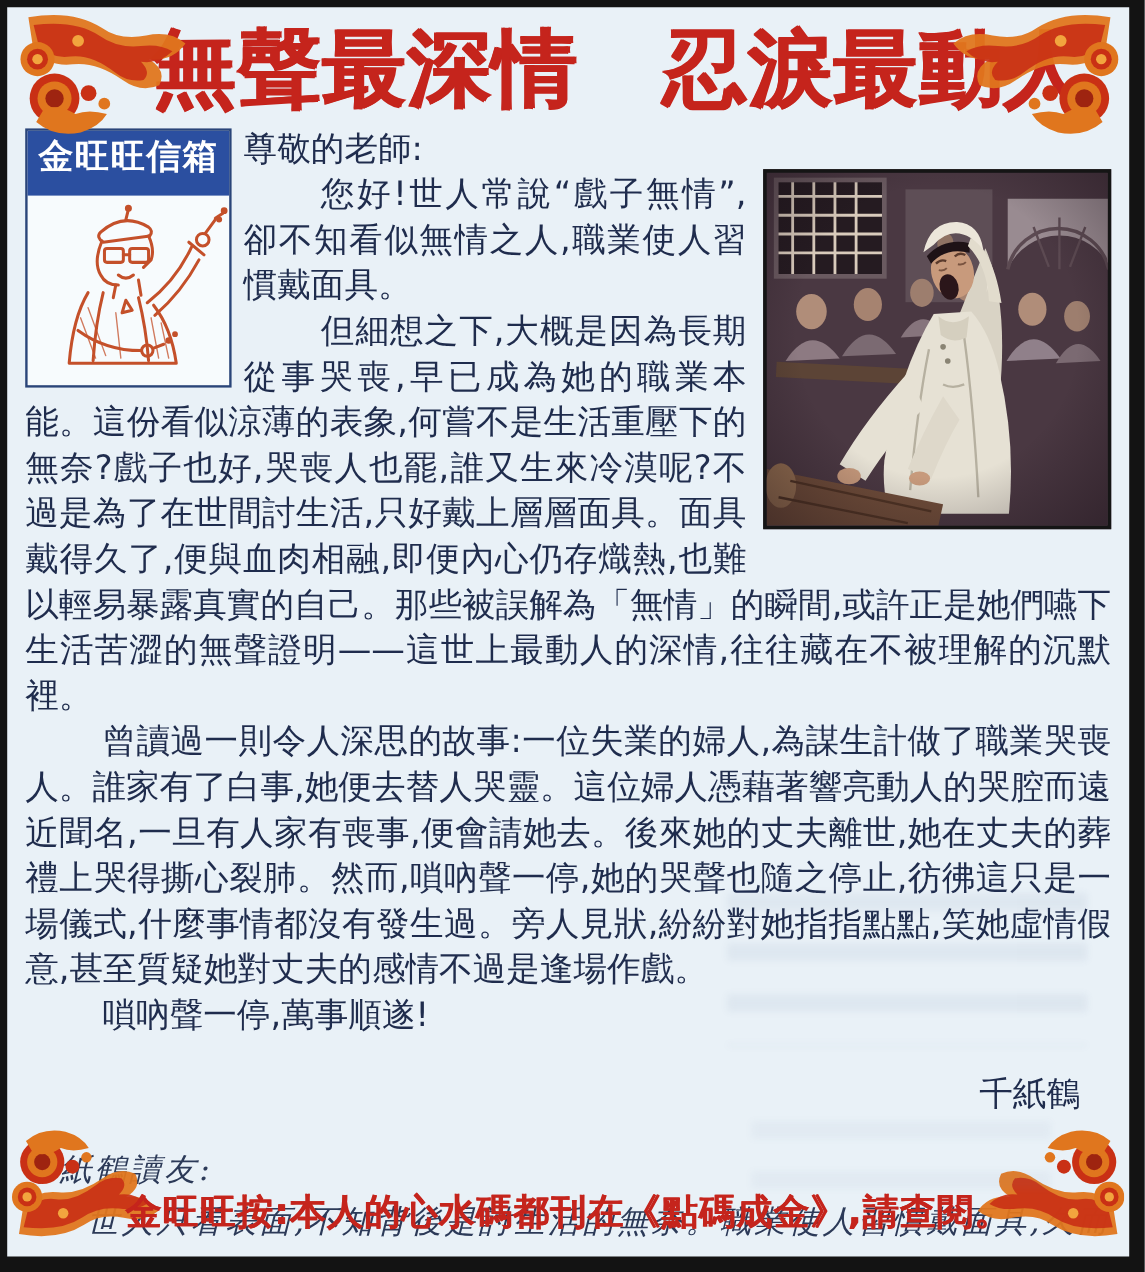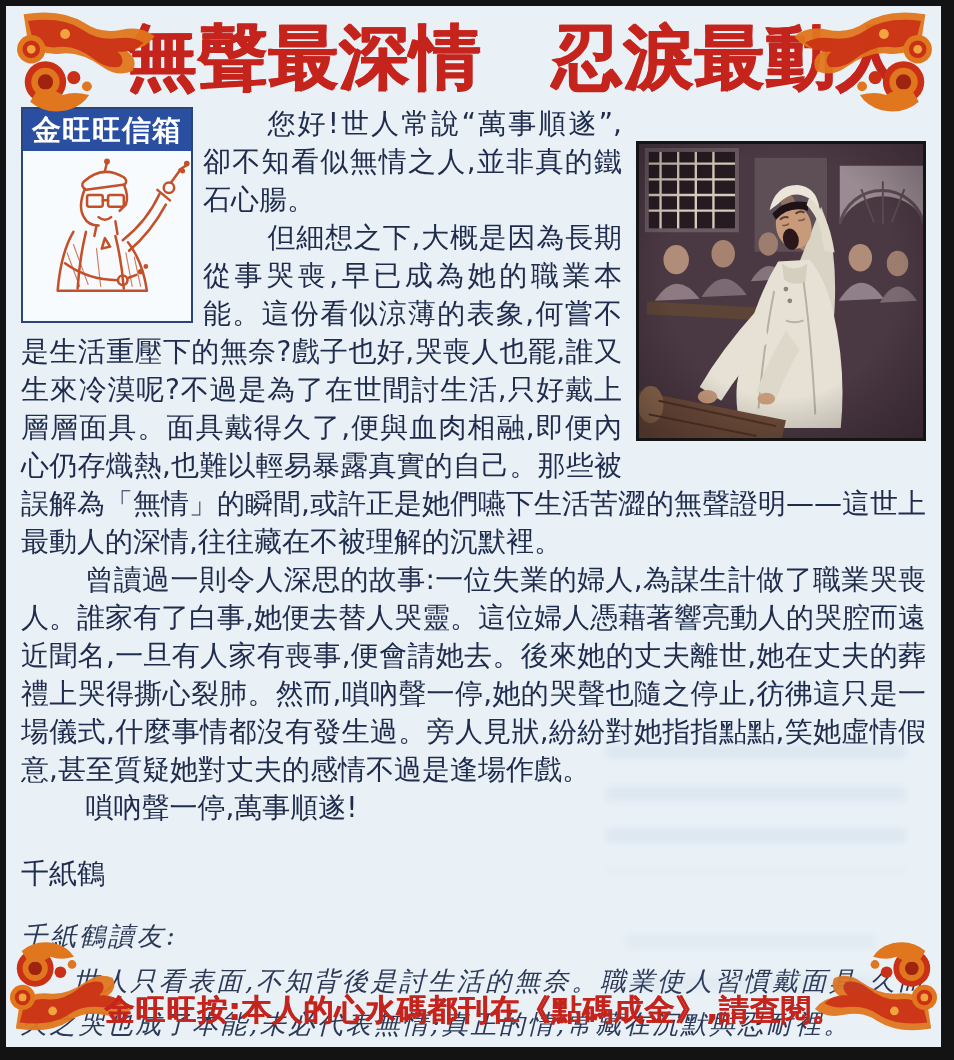--- a/index.html
+++ b/index.html
@@ -28,31 +28,31 @@
   
   .content{padding:6px 15px 0 15px;}
   .flow{font-size:28px;line-height:38px;color:#1f2c4d;text-align:justify;}
   .flow p{margin:0;}
   .flow p.ind{text-indent:2.3em;}
   .mailbox{
     float:left;width:172px;height:216px;margin:2px 10px 4px 0;
     border:2px solid #2a4579;background:#f7fbfd;box-sizing:border-box;
   }
   .mailbox-header{
-    height:42px;background:#2b4fa0;color:#ffffff;font-weight:bold;
+    height:54px;background:#2b4fa0;color:#ffffff;font-weight:bold;
     font-size:29px;line-height:42px;text-align:center;letter-spacing:1px;
   }
   .mailbox-art{display:block;width:100%;height:168px;}
   .photo{
     float:right;width:290px;height:300px;margin:36px 0 10px 14px;
     border:3px solid #151515;box-sizing:border-box;background:#483641;
   }
   .photo svg{display:block;width:100%;height:100%;}
   .sig-letter{
-    clear:none;text-align:left;font-size:28px;color:#1f2c4d;
+    clear:none;text-align:right;font-size:28px;color:#1f2c4d;
     padding:28px 26px 0 0;
   }
   
   .reply{
     margin-top:26px;
     font-family:"DejaVu Serif","Liberation Serif",serif;
     font-style:italic;color:#2c3a58;
   }
   .reply-greeting{font-size:26px;letter-spacing:3px;margin:0;}
   .reply p.rp{font-size:26px;line-height:43px;letter-spacing:2.5px;
@@ -256,21 +256,22 @@
           <path d="M0,252 L150,282 L146,300 L0,300 Z" fill="#6e4c39"></path>
           <ellipse cx="12" cy="266" rx="13" ry="19" fill="#936e50"></ellipse>
           <g stroke="#4e3324" stroke-width="2" fill="none">
             <path d="M20,262 L140,288"></path>
               <path d="M10,276 L120,298"></path>
           </g>
           <rect width="290" height="300" fill="url(#vg)"></rect>
         </svg>
       </figure>
 
-      <p class="ind">您好!世人常說“萬事順遂”,卻不知看似無情之人,並非真的鐵石心腸。</p>
+      <p>尊敬的老師:</p>
+      <p class="ind">您好!世人常說“戲子無情”,卻不知看似無情之人,職業使人習慣戴面具。</p>
       <p class="ind">但細想之下,大概是因為長期從事哭喪,早已成為她的職業本能。這份看似涼薄的表象,何嘗不是生活重壓下的無奈?戲子也好,哭喪人也罷,誰又生來冷漠呢?不過是為了在世間討生活,只好戴上層層面具。面具戴得久了,便與血肉相融,即便內心仍存熾熱,也難以輕易暴露真實的自己。那些被誤解為「無情」的瞬間,或許正是她們嚥下生活苦澀的無聲證明——這世上最動人的深情,往往藏在不被理解的沉默裡。</p>
       <p class="ind">曾讀過一則令人深思的故事:一位失業的婦人,為謀生計做了職業哭喪人。誰家有了白事,她便去替人哭靈。這位婦人憑藉著響亮動人的哭腔而遠近聞名,一旦有人家有喪事,便會請她去。後來她的丈夫離世,她在丈夫的葬禮上哭得撕心裂肺。然而,嗩吶聲一停,她的哭聲也隨之停止,彷彿這只是一場儀式,什麼事情都沒有發生過。旁人見狀,紛紛對她指指點點,笑她虛情假意,甚至質疑她對丈夫的感情不過是逢場作戲。</p>
       <p class="ind">嗩吶聲一停,萬事順遂!</p>
       <div class="sig-letter">千紙鶴</div>
     </div>
 
     <div class="reply">
       <p class="reply-greeting">千紙鶴讀友:</p>
       <p class="rp ind">世人只看表面,不知背後是討生活的無奈。職業使人習慣戴面具,久而久之哭也成了本能,未必代表無情;真正的情,常藏在沉默與忍耐裡。</p>
 

